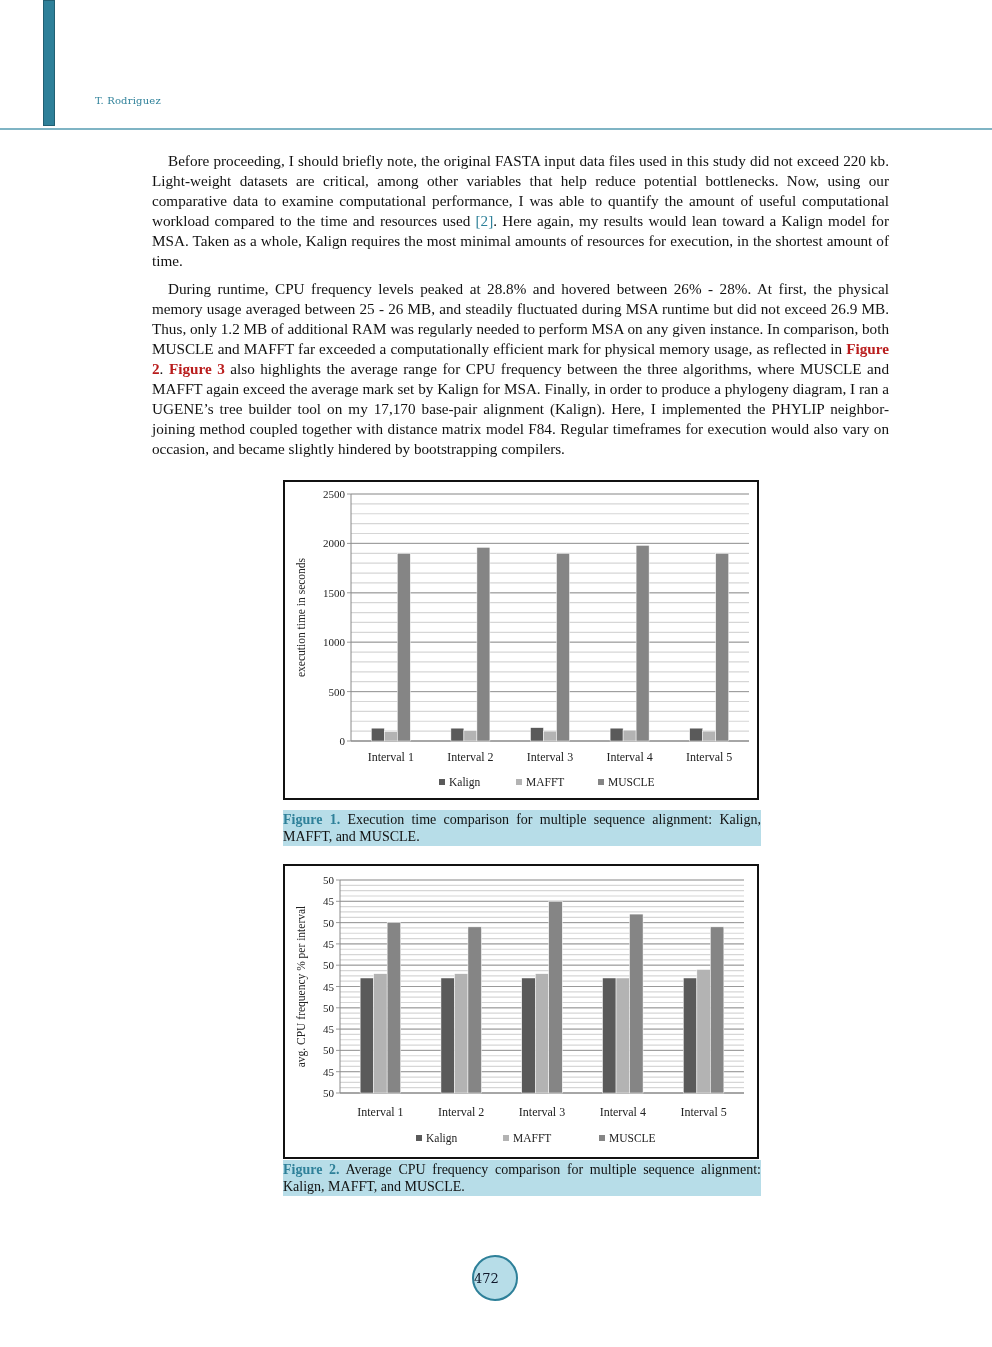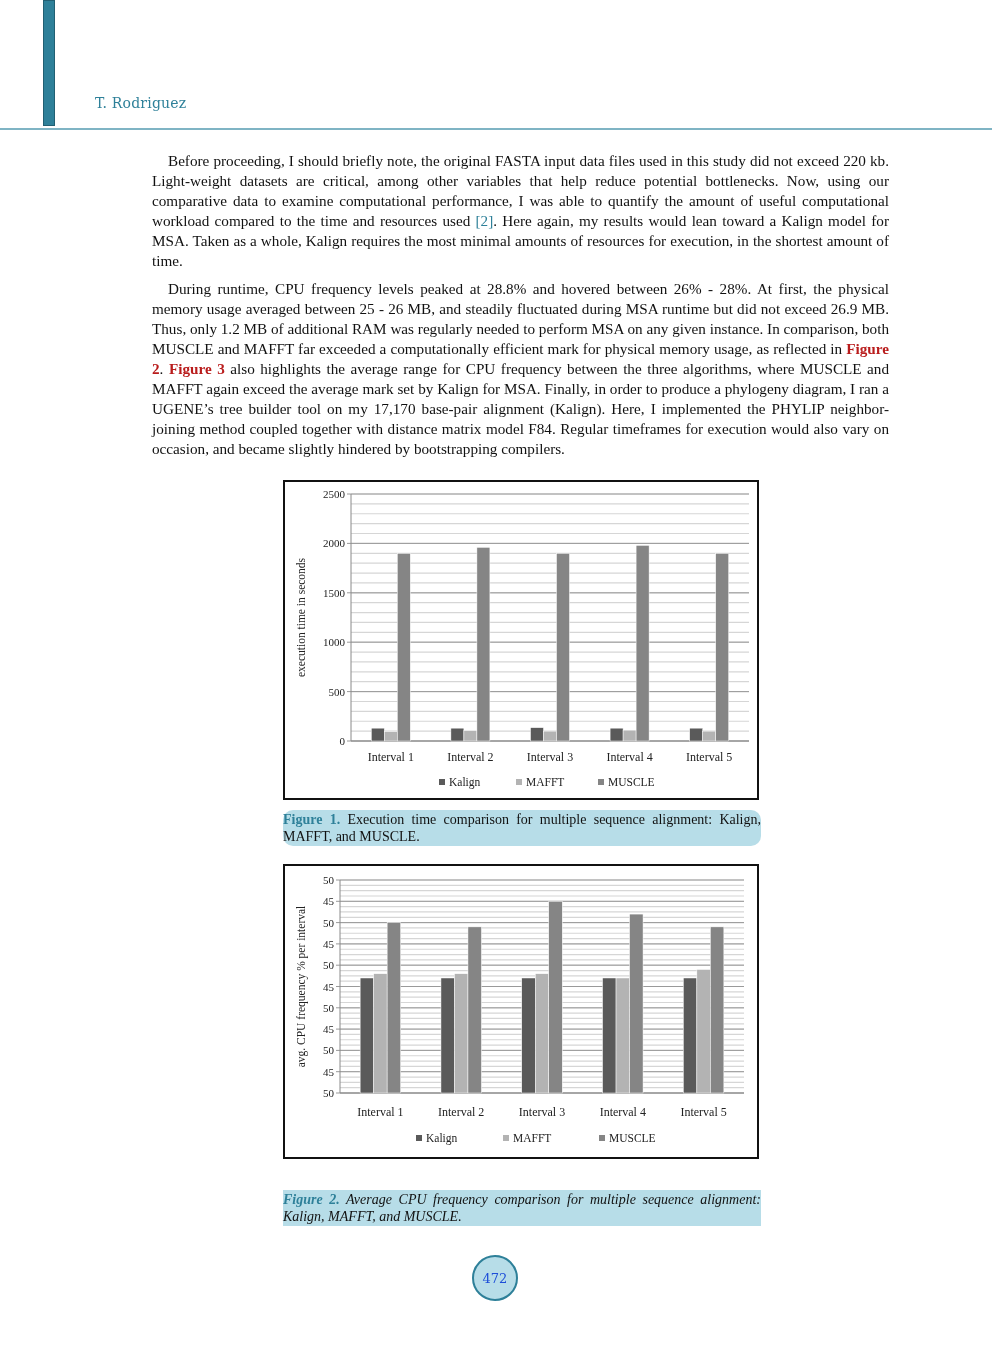--- a/index.html
+++ b/index.html
@@ -1,43 +1,43 @@
 <!DOCTYPE html>
 <html><head>
 <meta charset="utf-8">
 <style>
   html, body { margin: 0; padding: 0; background: #ffffff; }
   body { width: 992px; height: 1347px; position: relative; overflow: hidden;
          font-family: "Liberation Serif", "DejaVu Serif", serif; color: #111; }
   .side-bar { position: absolute; left: 43px; top: 0; width: 12px; height: 126px;
               background: #2e8099; border: 1px solid #215f72; box-sizing: border-box; }
-  .running-head { position: absolute; left: 95px; top: 95px; font-size: 14px;
+  .running-head { position: absolute; left: 95px; top: 95px; font-size: 10px;
                   color: #2e8099; font-family: "DejaVu Serif", serif; letter-spacing: 0.2px; }
   .head-rule { position: absolute; left: 0; top: 128px; width: 992px; height: 2px; background: #7fb4c4; }
   .body-text { position: absolute; left: 144px; top: 143px; width: 753px;
                font-size: 15.2px; line-height: 20px; text-align: justify; }
   .body-text p { margin: 8px; text-indent: 16px; hyphens: manual; }
   .ref { color: #2e8099; }
   .figref { color: #b91c1c; font-weight: bold; }
 
   .fig-frame { position: absolute; border: 2px solid #111; box-sizing: border-box; background: #fff; }
   .fig1 { left: 283px; top: 480px; width: 476px; height: 320px; }
   .fig2 { left: 283px; top: 864px; width: 476px; height: 295px; }
   .fig-frame svg { display: block; }
 
   .caption { position: absolute; left: 283px; width: 478px; background: #b7dde8;
              font-size: 14px; line-height: 17px; text-align: justify; padding: 1px 0; }
   .caption .cap-label { color: #2e8099; font-weight: bold; }
-  .cap1 { top: 810px; border-radius: 10px; }
-  .cap2 { top: 1190px; font-style: italic; }
+  .cap1 { top: 810px; }
+  .cap2 { top: 1160px; }
 
   .page-num { position: absolute; left: 472px; top: 1255px; width: 46px; height: 46px;
               border-radius: 50%; background: #b7dde8; border: 2px solid #2e8099; box-sizing: border-box;
-              display: flex; align-items: center; justify-content: center;
-              color: #1d4ed8; font-size: 13px; font-family: "DejaVu Serif", serif; }
+              display: flex; align-items: center; 
+              color: #0f172a; font-size: 13px; font-family: "DejaVu Serif", serif; }
 </style>
 </head>
 <body>
 
 <div class="side-bar"></div>
 <div class="running-head">T. Rodriguez</div>
 <div class="head-rule"></div>
 
 <div class="body-text">
   <p><span>Before proceeding, I should briefly note, the original FASTA input data files used in this study did not exceed 220 kb. Light-weight datasets are critical, among other variables that help reduce potential bottlenecks. Now, using our comparative data to examine computational performance, I was able to quantify the amount of useful computational workload compared to the time and resources used </span><span class="ref">[2]</span><span>. Here again, my results would lean toward a Kalign model for MSA. Taken as a whole, Kalign requires the most minimal amounts of resources for execu­tion, in the shortest amount of time.</span></p>

